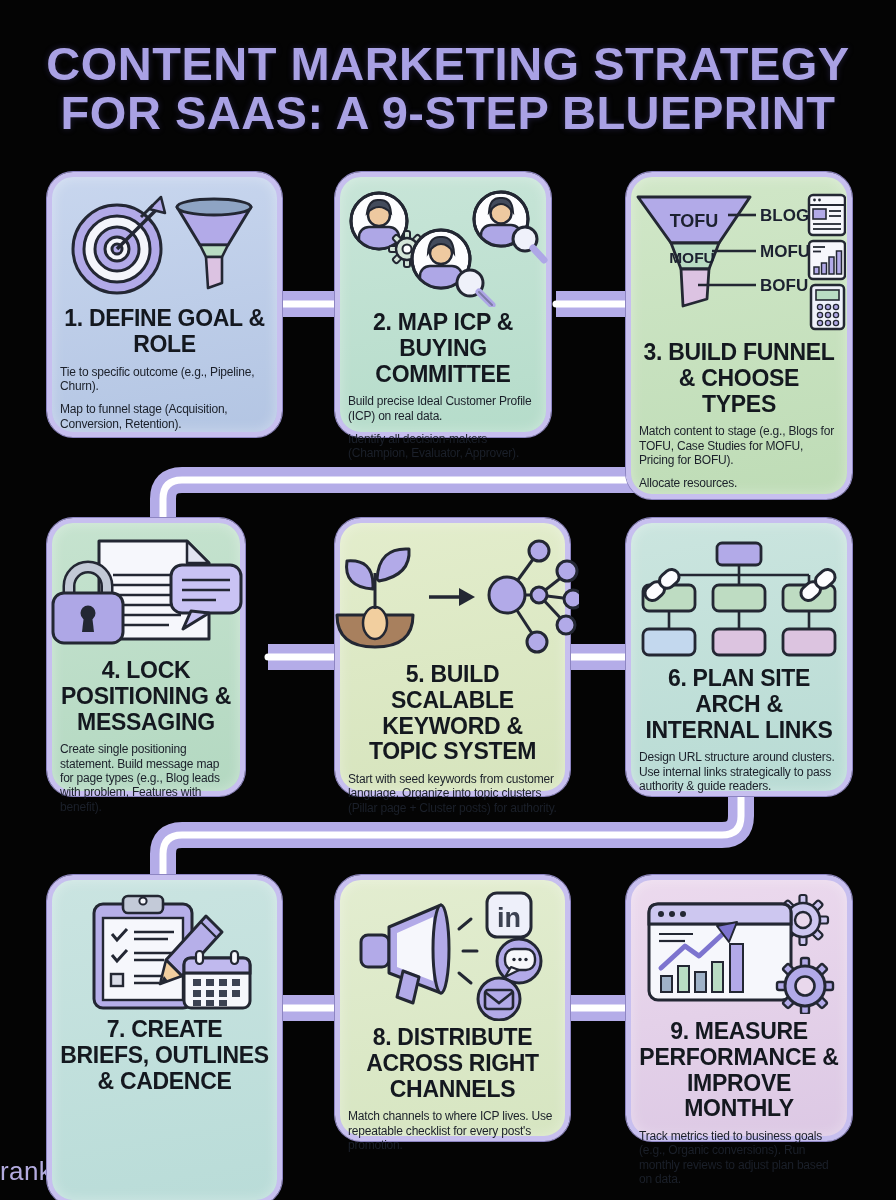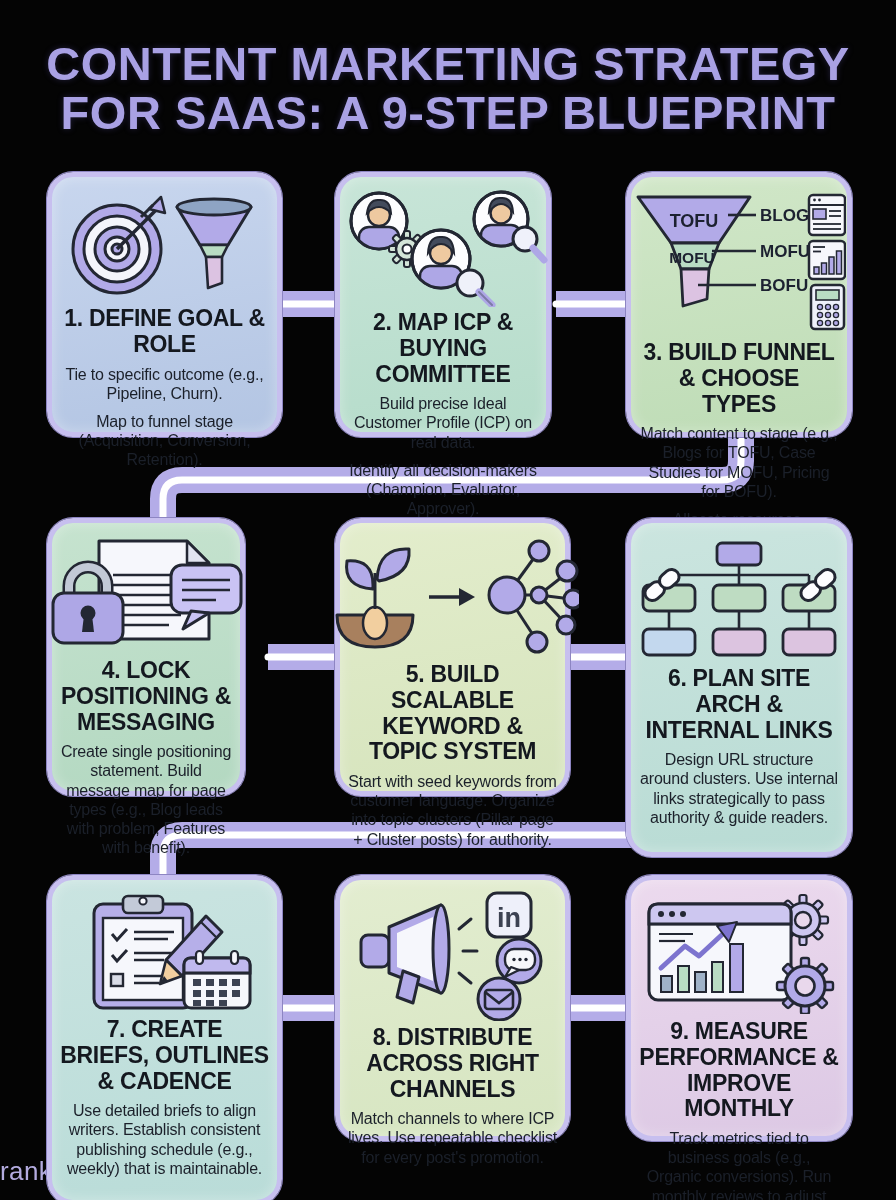--- a/index.html
+++ b/index.html
@@ -9,22 +9,22 @@
          color:#a9a1e4;font-weight:bold;font-size:47px;line-height:1.04;letter-spacing:.5px;
          text-shadow:0 0 6px rgba(90,80,160,.35);}
   #connectors{position:absolute;top:0;left:0;z-index:1;}
   .card{position:absolute;z-index:2;border:5px solid #c7bfef;border-radius:26px;
         box-sizing:border-box;box-shadow:0 0 0 1px #8d85c2, inset 0 0 14px rgba(255,255,255,.35);}
   .card-inner{display:flex;flex-direction:column;align-items:center;height:100%;
         box-sizing:border-box;padding:10px 8px;}
   .icon-zone{display:flex;align-items:center;justify-content:center;flex:0 0 auto;}
   .card-title{font-weight:bold;color:#14181f;font-size:23px;line-height:1.12;
         text-align:center;letter-spacing:-.3px;margin:3px 0 7px;}
-  .card-body p{margin:0 0 9px;font-size:16px;line-height:1.2;color:#1b202a;
-        text-align:center;letter-spacing:-.2px;}
+  .card-body p{margin:0 0 9px;font-size:12px;line-height:1.2;color:#1b202a;
+        letter-spacing:-.2px;}
   #footer{position:absolute;top:1156px;left:0;width:775px;text-align:left;
         color:#b3abdf;font-size:26px;letter-spacing:.4px;}
   
   .bg1{background:linear-gradient(170deg,#c8d6ee 0%,#b3c5e3 100%);}
   .bg2{background:linear-gradient(170deg,#c8e5d8 0%,#b5dcca 100%);}
   .bg3{background:linear-gradient(170deg,#d1e7c8 0%,#bedcb6 100%);}
   .bg4{background:linear-gradient(170deg,#c6e3cf 0%,#b3d8c1 100%);}
   .bg5{background:linear-gradient(170deg,#e3edcc 0%,#d6e4bd 100%);}
   .bg6{background:linear-gradient(170deg,#cbe5df 0%,#b8dbd4 100%);}
   .bg7{background:linear-gradient(170deg,#cae4e1 0%,#b9dcd8 100%);}
@@ -163,21 +163,21 @@
         </svg>
       </div>
       <div class="card-title">2. MAP ICP &amp; BUYING COMMITTEE</div>
       <div class="card-body">
         <p>Build precise Ideal Customer Profile (ICP) on real data.</p>
         <p>Identify all decision-makers (Champion, Evaluator, Approver).</p>
       </div>
     </div>
   </div>
 
-  <div class="card bg3" style="left:626px;top:172px;width:226px;height:265px;">
+  <div class="card bg3" style="left:626px;top:172px;width:226px;height:327px;">
     <div class="card-inner">
       <div class="icon-zone" style="height:150px;">
         <svg width="214" height="150" viewBox="0 0 214 150">
           <path d="M6 10 L118 10 L87 56 L39 56 Z" fill="#b2aae8" stroke="#232733" stroke-width="3" stroke-linejoin="round"></path>
           <path d="M39 56 L87 56 L77 82 L49 82 Z" fill="#b9dcc3" stroke="#232733" stroke-width="2.8" stroke-linejoin="round"></path>
           <path d="M49 82 L77 82 L75 112 L51 119 Z" fill="#dcc3e2" stroke="#232733" stroke-width="2.8" stroke-linejoin="round"></path>
           <text x="62" y="40" text-anchor="middle" font-size="18" font-weight="bold" fill="#1c2130">TOFU</text>
           <text x="60" y="76" text-anchor="middle" font-size="15.5" font-weight="bold" fill="#1c2130">MOFU</text>
           <g stroke="#232733" stroke-width="2.6">
             <path d="M96 28 L124 28"></path>
@@ -307,21 +307,21 @@
           </g>
         </svg>
       </div>
       <div class="card-title">5. BUILD SCALABLE KEYWORD &amp; TOPIC SYSTEM</div>
       <div class="card-body">
         <p>Start with seed keywords from customer language. Organize into topic clusters (Pillar page + Cluster posts) for authority.</p>
       </div>
     </div>
   </div>
 
-  <div class="card bg6" style="left:626px;top:518px;width:226px;height:339px;">
+  <div class="card bg6" style="left:626px;top:518px;width:226px;height:278px;">
     <div class="card-inner">
       <div class="icon-zone" style="height:130px;">
         <svg width="214" height="126" viewBox="0 0 214 126">
           <g stroke="#232733" stroke-width="2.6" fill="none">
             <path d="M107 30 V40"></path>
               <path d="M37 40 H177"></path>
             <path d="M37 40 V50"></path>
               <path d="M107 40 V50"></path>
               <path d="M177 40 V50"></path>
             <path d="M37 76 V94"></path>
@@ -393,23 +393,20 @@
                 <rect x="159" y="98" width="8" height="7"></rect>
                 <rect x="172" y="98" width="8" height="7"></rect>
               <rect x="133" y="108" width="8" height="6"></rect>
                 <rect x="146" y="108" width="8" height="6"></rect>
                 <rect x="159" y="108" width="8" height="6"></rect>
             </g>
           </g>
         </svg>
       </div>
       <div class="card-title">7. CREATE BRIEFS, OUTLINES &amp; CADENCE</div>
-      <div class="card-body">
-        <p>Use detailed briefs to align writers. Establish consistent publishing schedule (e.g., weekly) that is maintainable.</p>
-      </div>
     </div>
   </div>
 
   <div class="card bg8" style="left:335px;top:875px;width:235px;height:266px;">
     <div class="card-inner">
       <div class="icon-zone" style="height:132px;">
         <svg width="212" height="130" viewBox="0 0 212 130">
           <g>
             <rect x="14" y="44" width="28" height="32" rx="7" fill="#b2aae8" stroke="#232733" stroke-width="3"></rect>
             <path d="M42 36 L94 14 L94 102 L42 82 Z" fill="#b2aae8" stroke="#232733" stroke-width="3" stroke-linejoin="round"></path>

